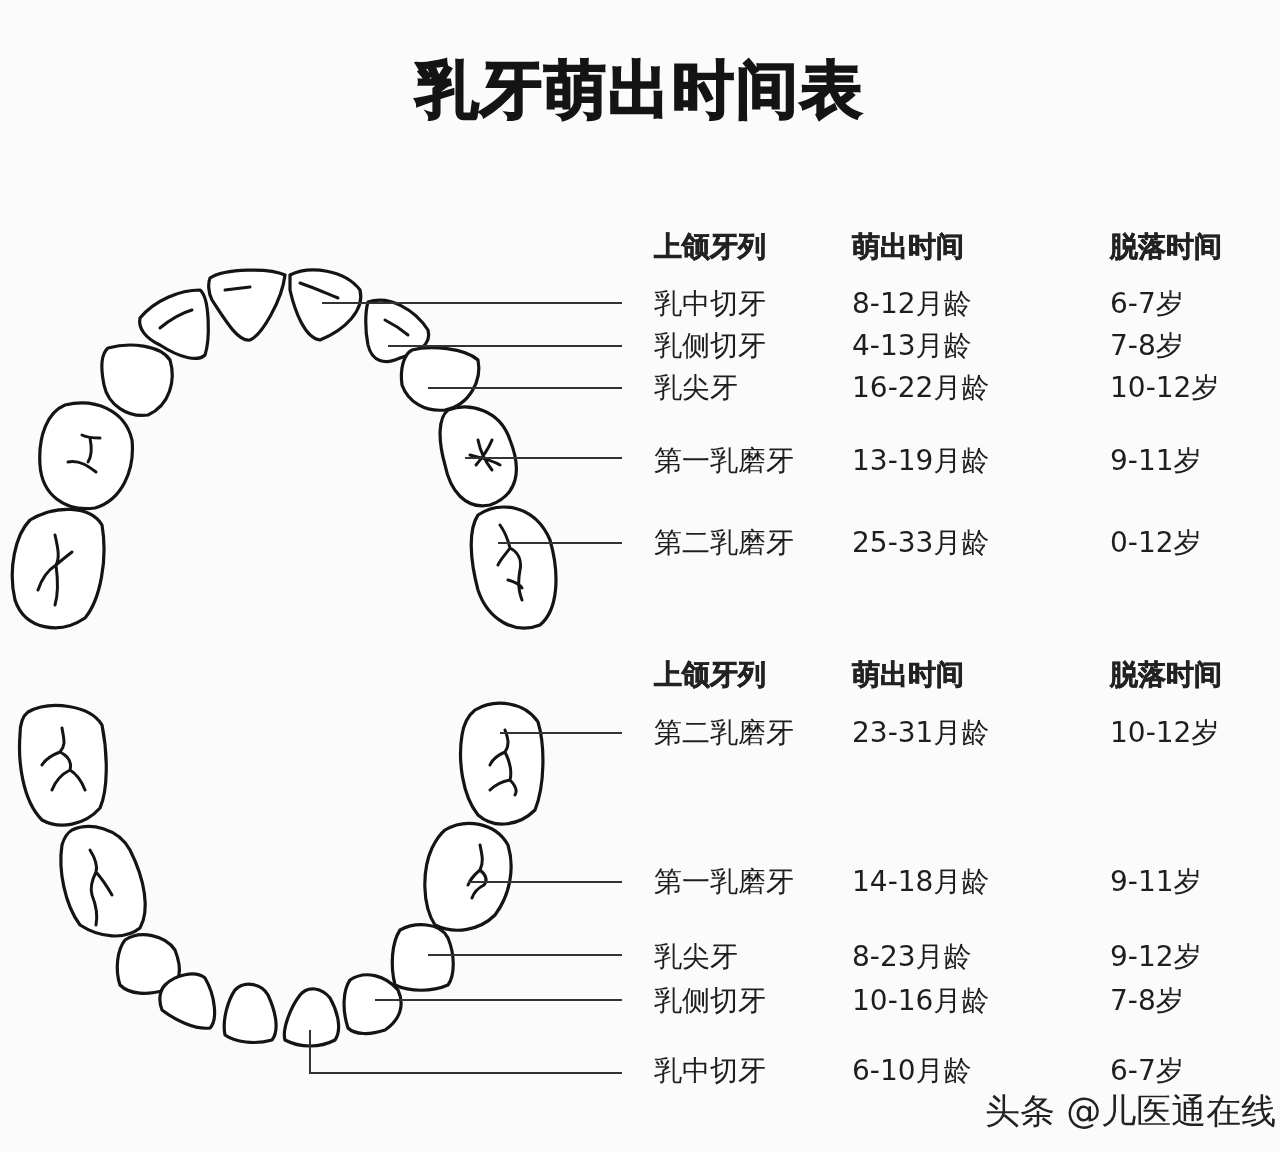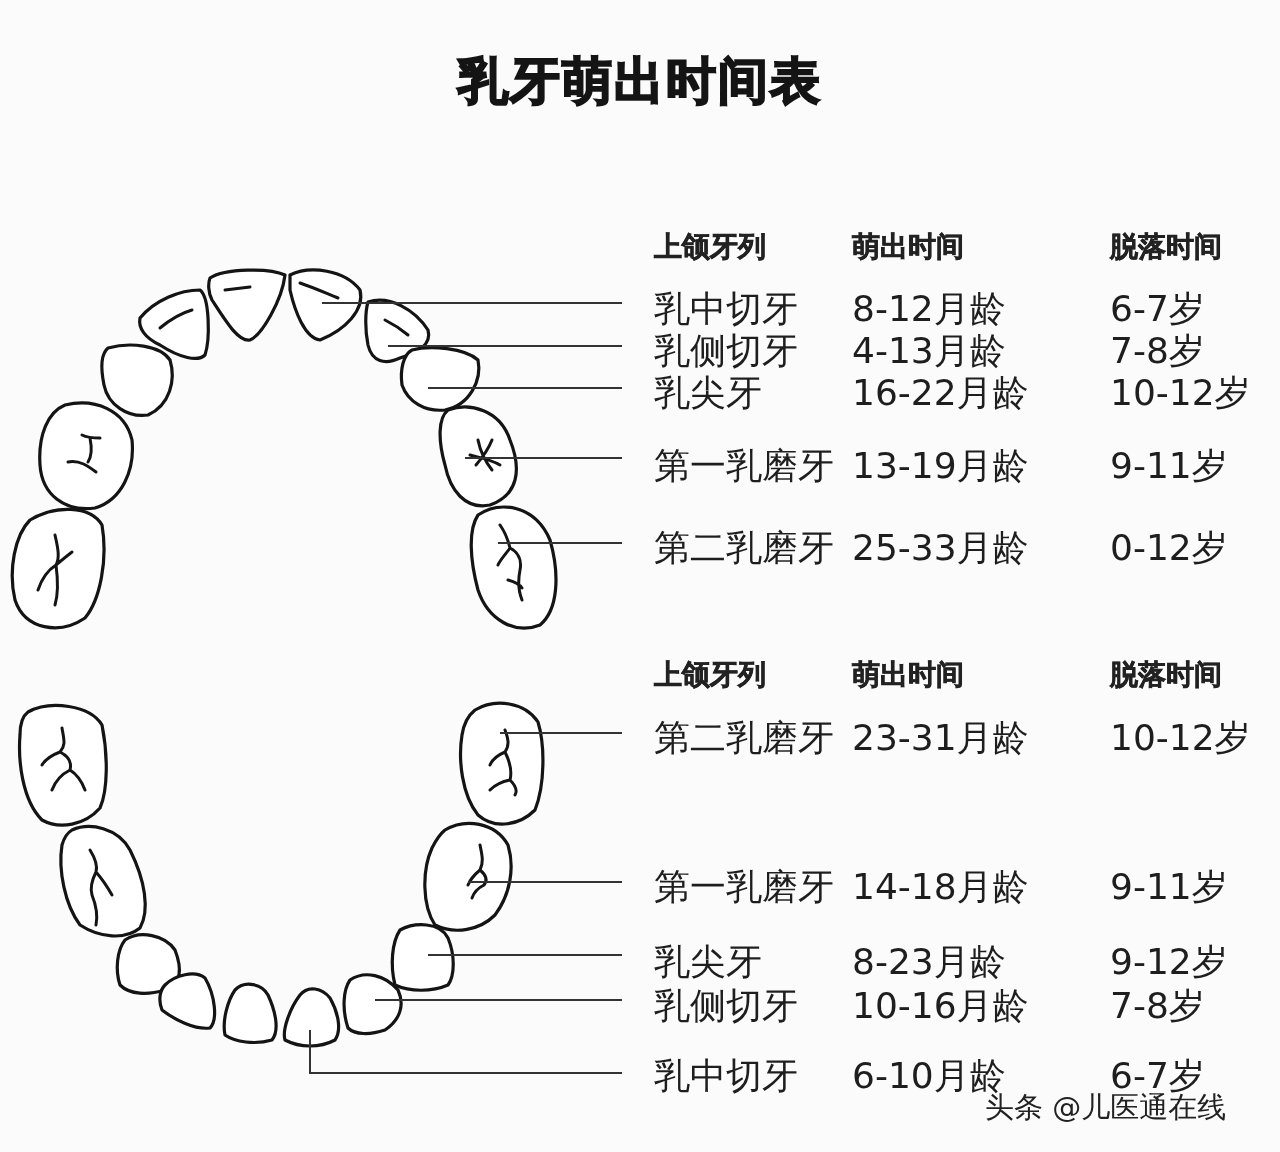--- a/index.html
+++ b/index.html
@@ -7,33 +7,33 @@
     width: 1280px; height: 1152px;
     background: #fbfbfc;
     position: relative;
     overflow: hidden;
     font-family: "DejaVu Sans", "Liberation Sans", sans-serif;
     color: #1c1c1c;
   }
   .title {
     position: absolute; left: 0; width: 1280px; top: 48px;
     text-align: center;
-    font-size: 50px; font-weight: 900; letter-spacing: 2px;
+    font-size: 62px; font-weight: 900; letter-spacing: 2px;
     color: #141414;
     -webkit-text-stroke: 2px #141414;
   }
   svg.diagram { position: absolute; left: 0; top: 0; }
-  .txt { position: absolute; font-size: 36px; white-space: nowrap; color: #1e1e1e; }
+  .txt { position: absolute; font-size: 28px; white-space: nowrap; color: #1e1e1e; }
   .hdr { font-weight: bold; font-size: 28px; color: #222; -webkit-text-stroke: 0.6px #222; }
   .c1 { left: 630px; margin-left: 24px; }
   .c2 { left: 852px; width: 150px; text-align: left; }
   .c3 { left: 1110px; width: 130px; text-align: left; }
   .watermark {
     position: absolute; left: 985px; top: 1088px;
-    font-size: 29px; color: #222; white-space: nowrap;
+    font-size: 35px; color: #222; white-space: nowrap;
     text-shadow: 0 0 2px #fff, 0 0 2px #fff;
   }
 </style>
 </head>
 <body>
 
 <div class="title">乳牙萌出时间表</div>
 
 <svg class="diagram" width="1280" height="1152" viewBox="0 0 1280 1152">
   <g fill="#ffffff" stroke="#141414" stroke-width="3.2" stroke-linejoin="round" stroke-linecap="round">

